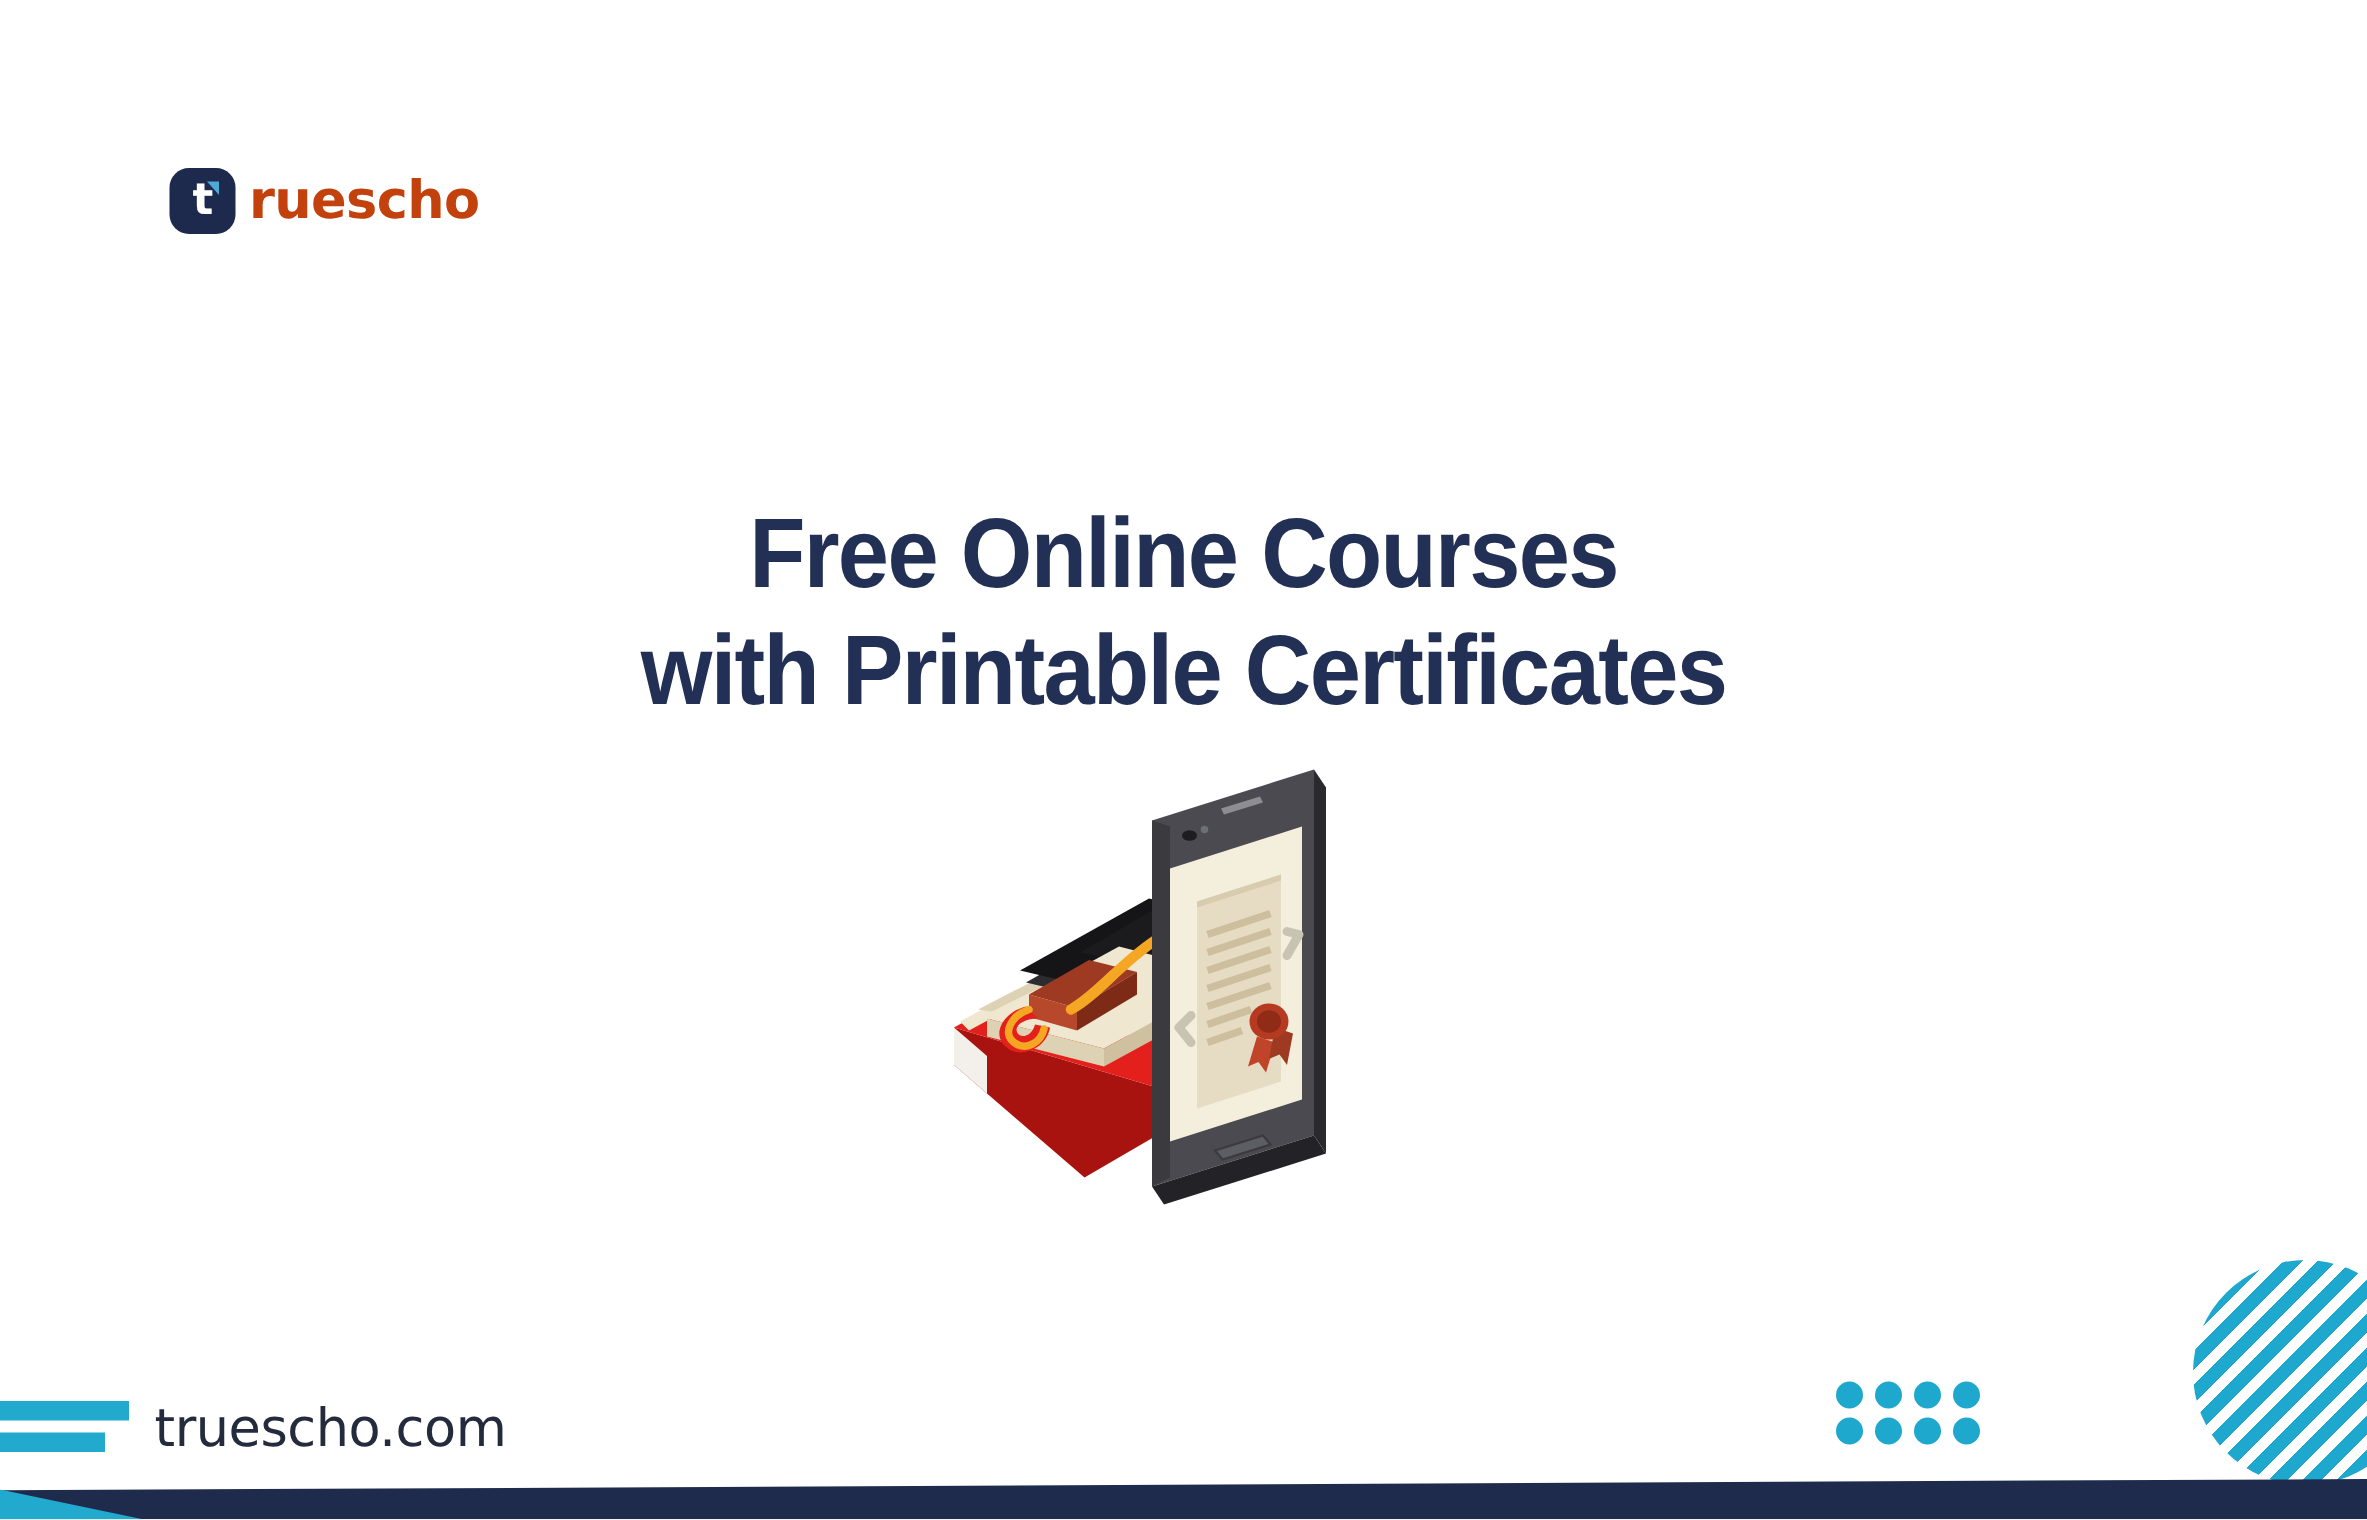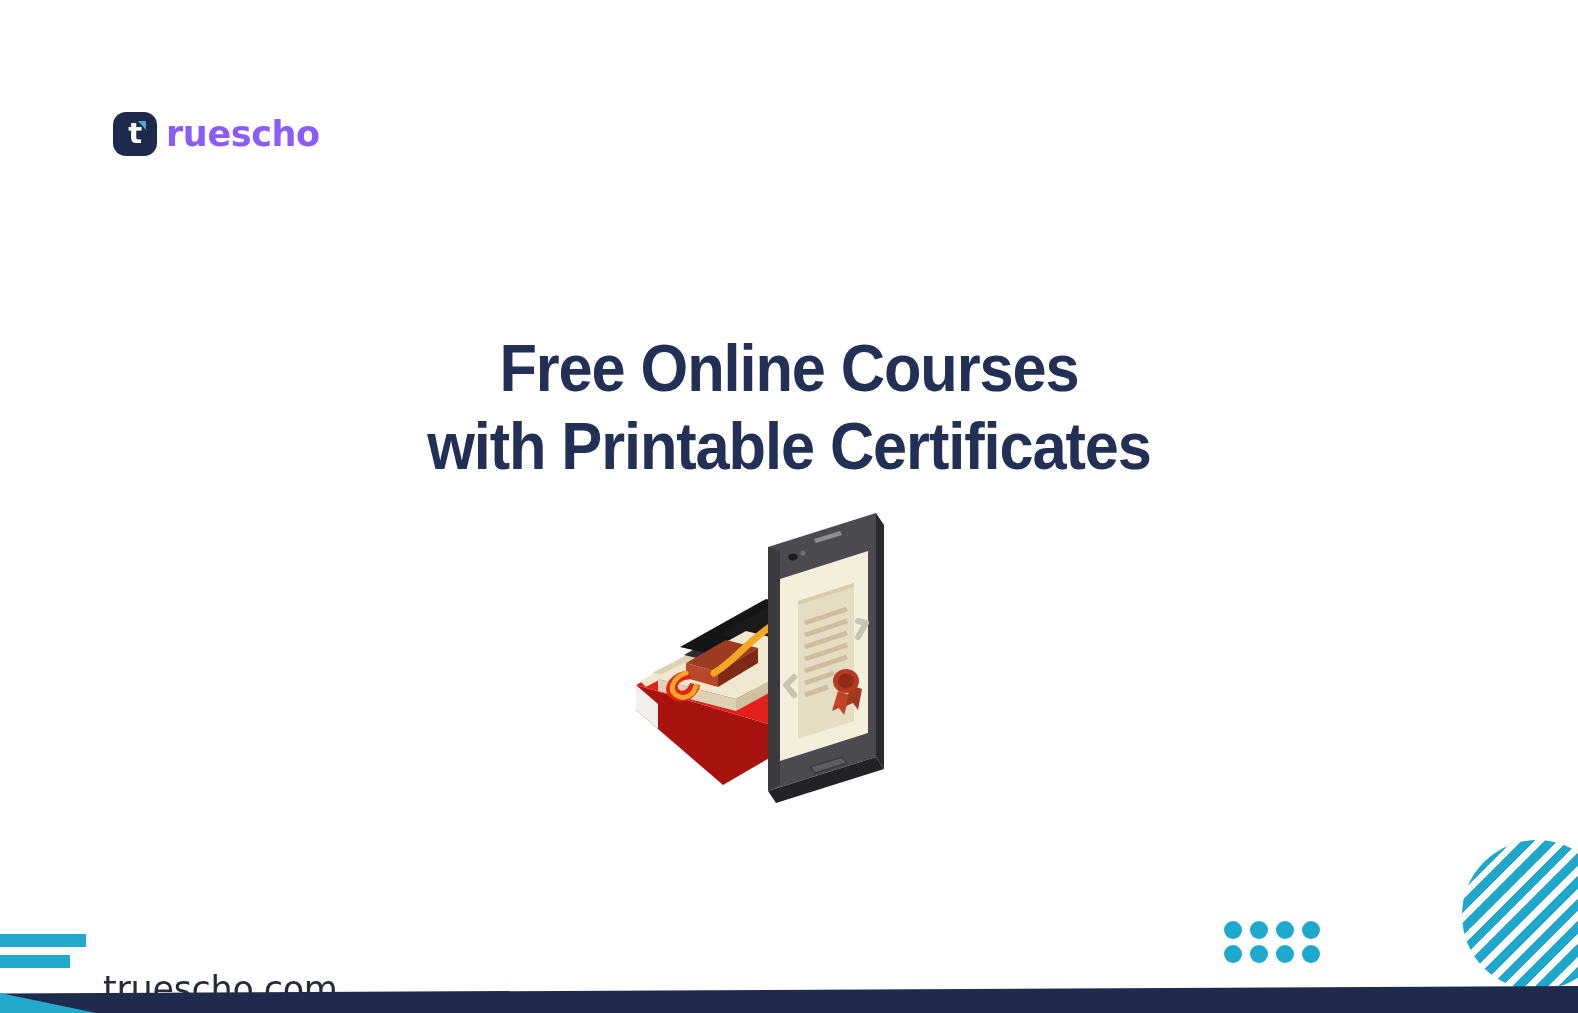--- a/index.html
+++ b/index.html
@@ -47,21 +47,21 @@
   }
   #brand-logo .mark .mark-accent {
     position: absolute;
     right: 11px;
     top: 9px;
     width: 0; height: 0;
     border-left: 8px solid transparent;
     border-top: 9px solid #4fa9d6;
   }
   #brand-logo .wordmark {
-    color: #8b5cf6;
+    color: #c2410c;
     font-family: "DejaVu Sans", sans-serif;
     font-size: 35px;
     font-weight: 700;
     letter-spacing: -0.4px;
     line-height: 1;
   }
 
   
   #headline {
     position: absolute;
@@ -109,21 +109,20 @@
   #footer-url {
     position: absolute;
     left: 103px;
     top: 932px;
     color: #232b3d;
     font-family: "DejaVu Sans", sans-serif;
     font-size: 35px;
     font-weight: 400;
     letter-spacing: -0.3px;
     line-height: 1.2;
-    margin-top: 36px;
   }
 
   
   #dot-grid {
     position: absolute;
     left: 1224px;
     top: 921px;
     display: grid;
     grid-template-columns: repeat(4, 18px);
     grid-auto-rows: 18px;

